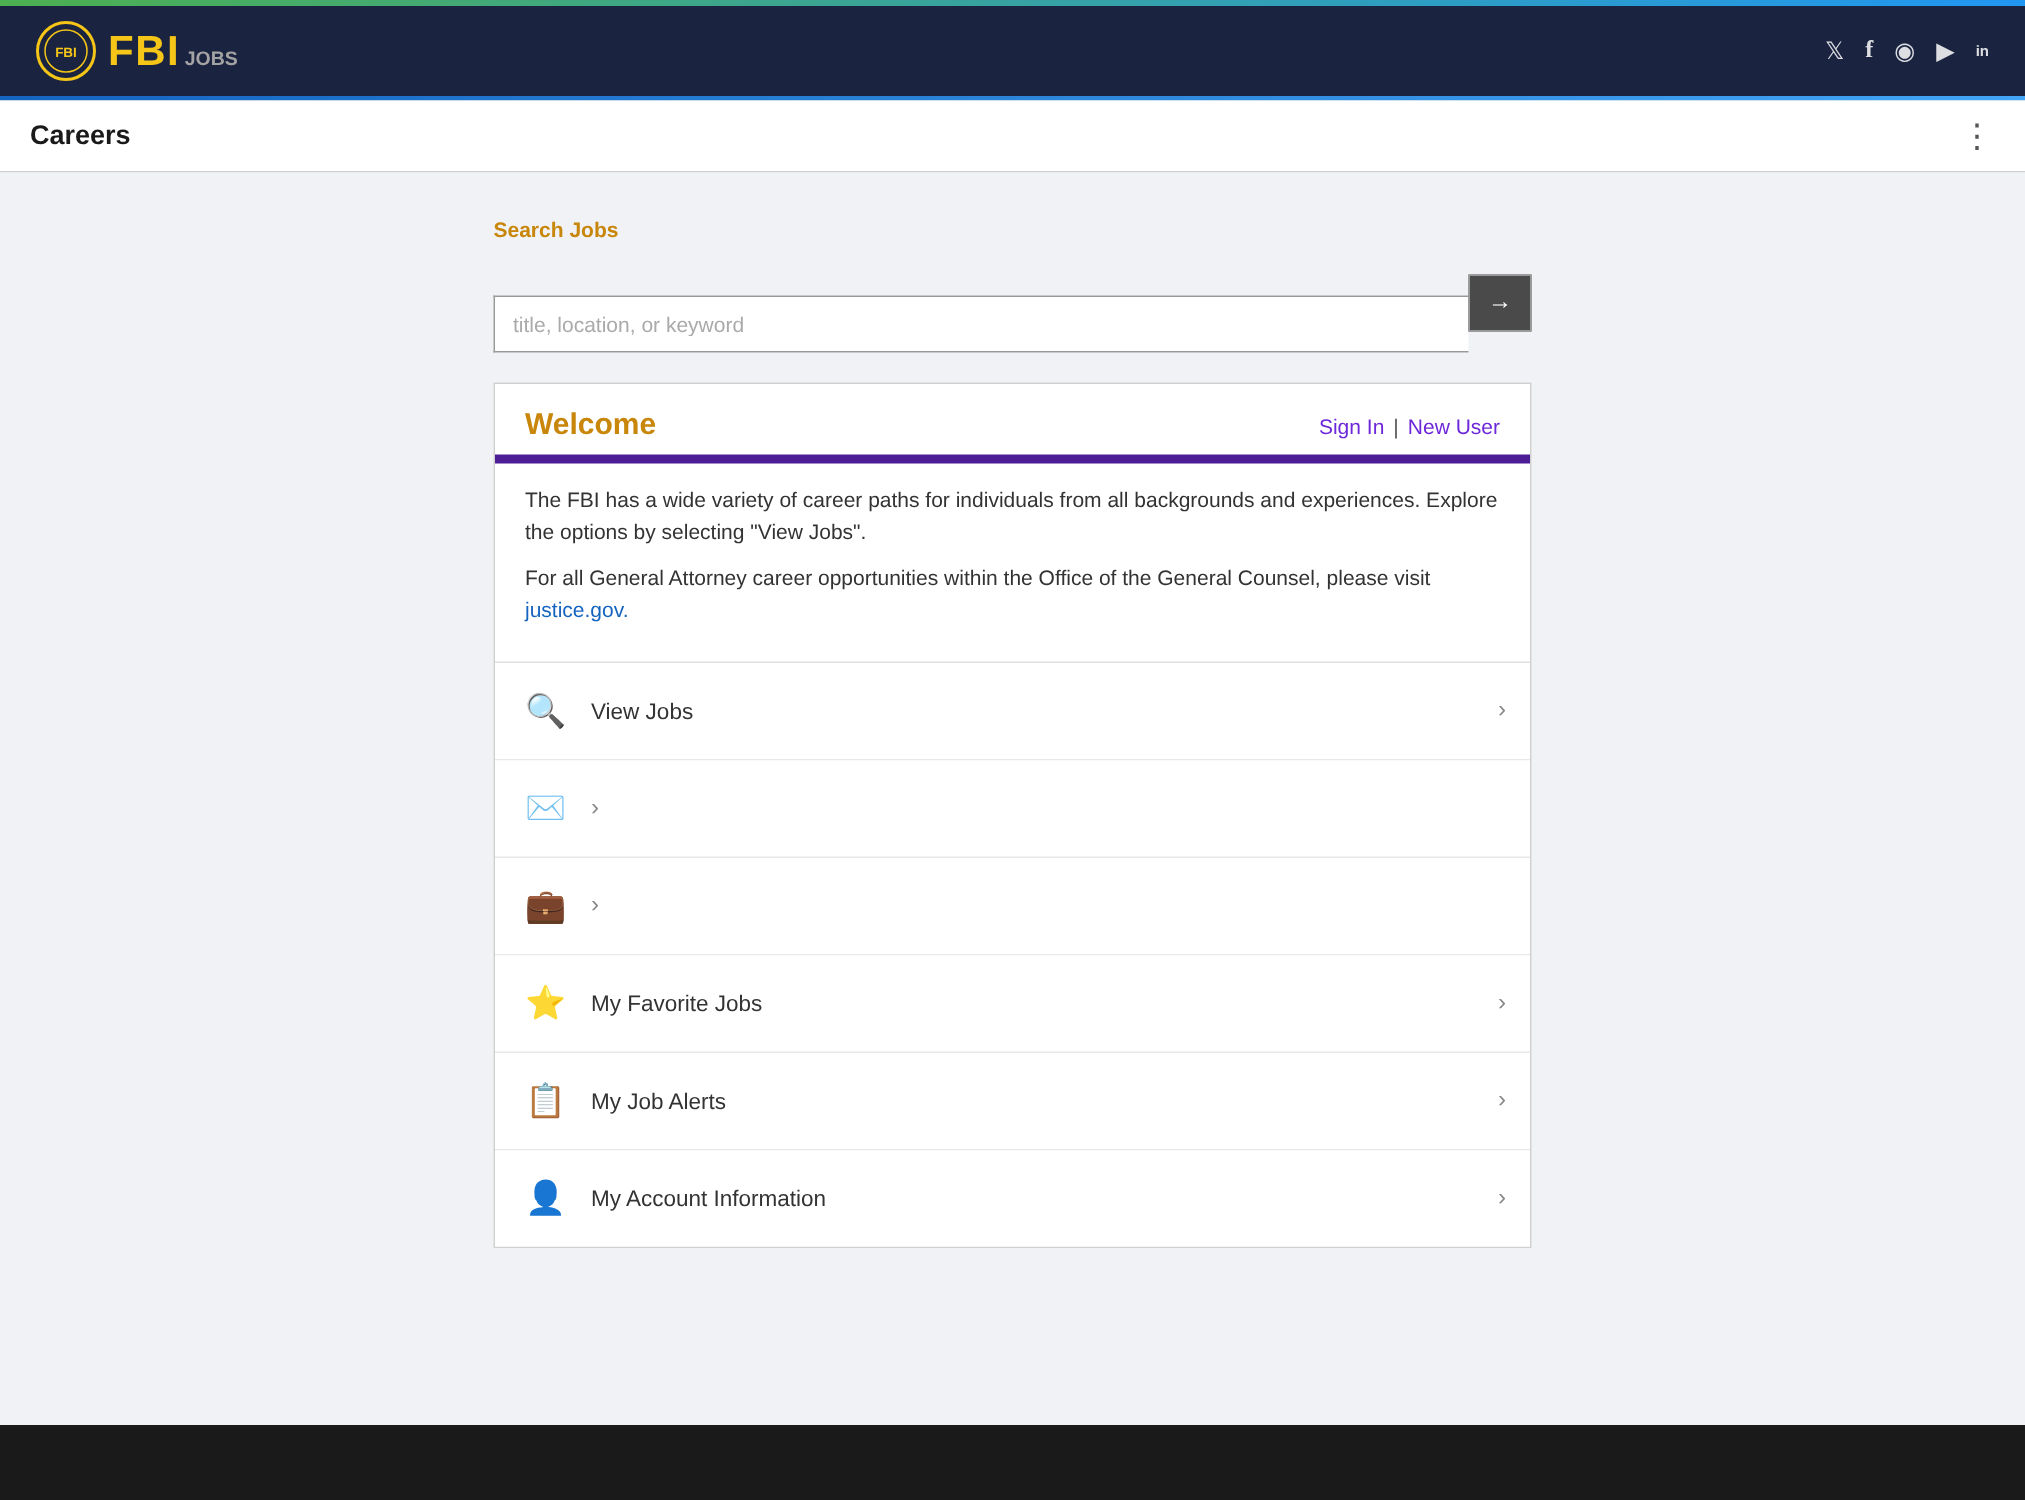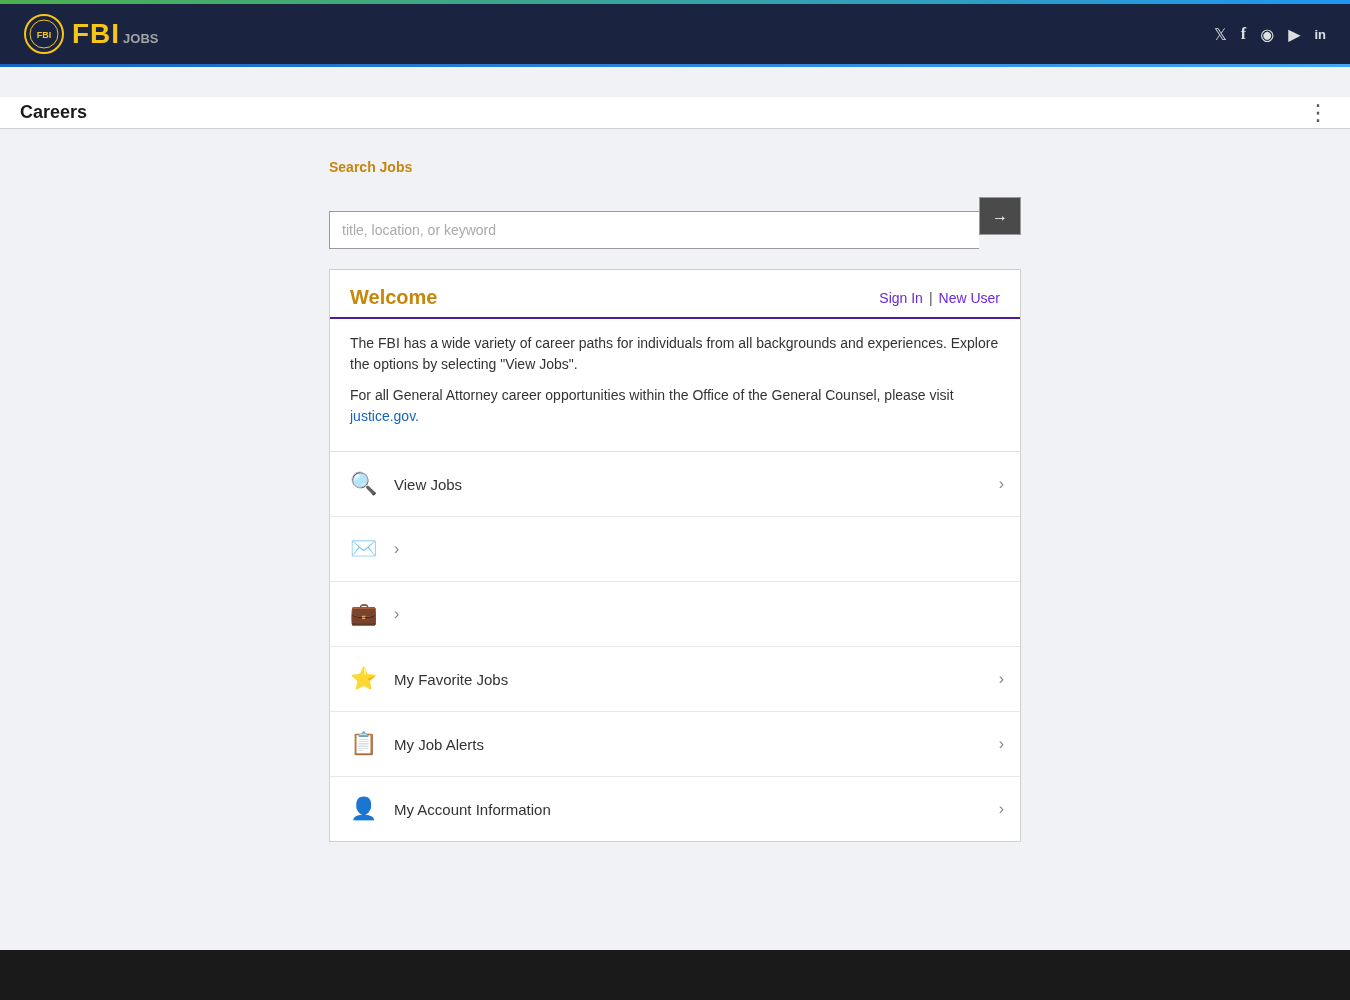--- a/index.html
+++ b/index.html
@@ -65,22 +65,21 @@
     }
 
     
     .careers-bar {
       background: #ffffff;
       border-bottom: 1px solid #d0d0d0;
       display: flex;
       align-items: center;
       justify-content: space-between;
       padding: 0 20px;
-      height: 32px;
-      margin-top: 30px;
+      height: 48px;
     }
     .careers-title {
       font-size: 18px;
       font-weight: 700;
       color: #1a1a1a;
     }
     .three-dots {
       font-size: 22px;
       color: #555;
       cursor: pointer;
@@ -146,21 +145,21 @@
     
     .welcome-section {
       background: #ffffff;
       border: 1px solid #d0d0d0;
     }
     .welcome-header {
       display: flex;
       justify-content: space-between;
       align-items: center;
       padding: 16px 20px 8px 20px;
-      border-bottom: 2px solid #4c1d95;
+      border-bottom: 6px solid #4c1d95;
       text-align: right;
     }
     .welcome-title {
       font-size: 20px;
       font-weight: 700;
       color: #c8860a;
     }
     .auth-links {
       display: flex;
       gap: 6px;
@@ -249,21 +248,21 @@
     <div class="logo-text">
       <span class="logo-fbi">FBI</span>
         <span class="logo-jobs">JOBS</span>
     </div>
   </div>
   <div class="social-icons">
     <span class="social-icon">𝕏</span>
     <span class="social-icon" style="font-family:serif;font-weight:bold;">f</span>
     <span class="social-icon">◉</span>
     <span class="social-icon">▶</span>
-    <span class="social-icon" style="font-size:13px;font-weight:bold;">in</span>
+    <span class="social-icon" style="font-size:10px;font-weight:bold;">in</span>
   </div>
 </header>
 
 <div class="accent-bar"></div>
 
 <div class="careers-bar">
   <span class="careers-title">Careers</span>
   <span class="three-dots">⋮</span>
 </div>
 

